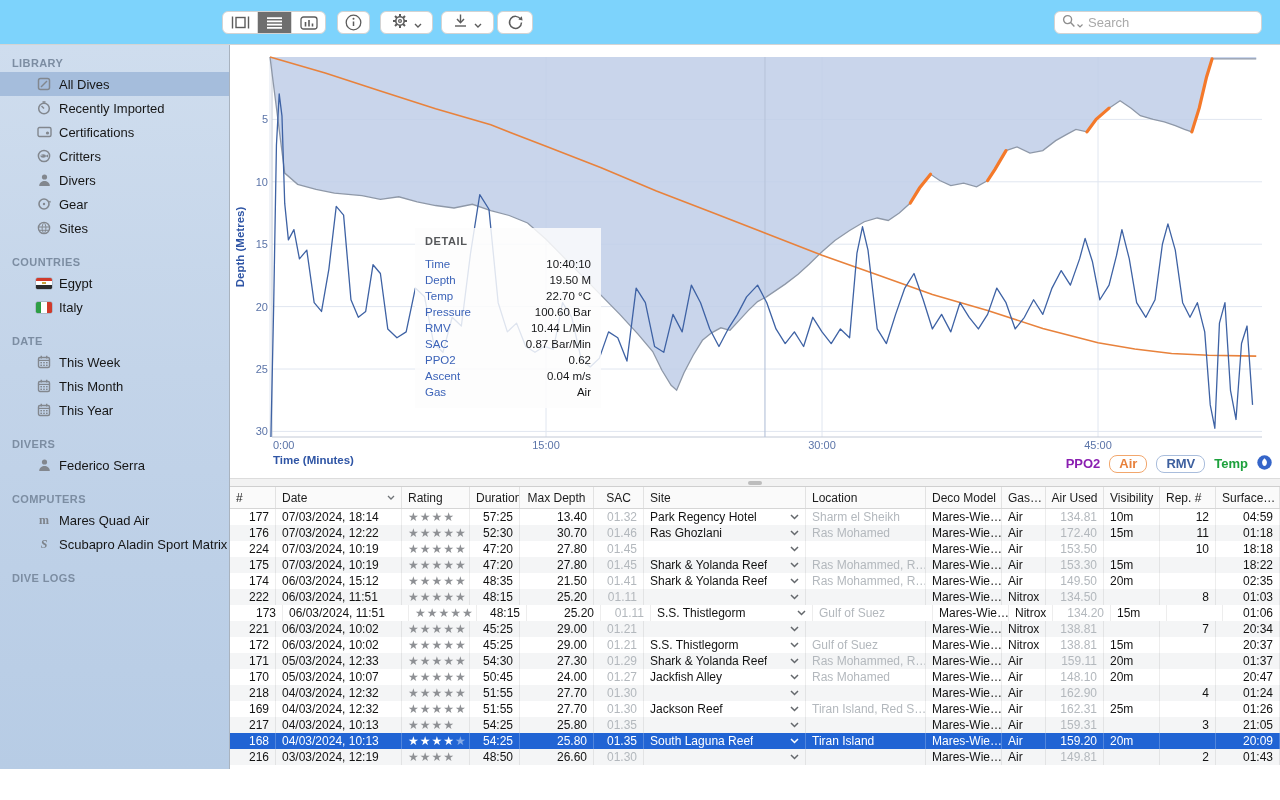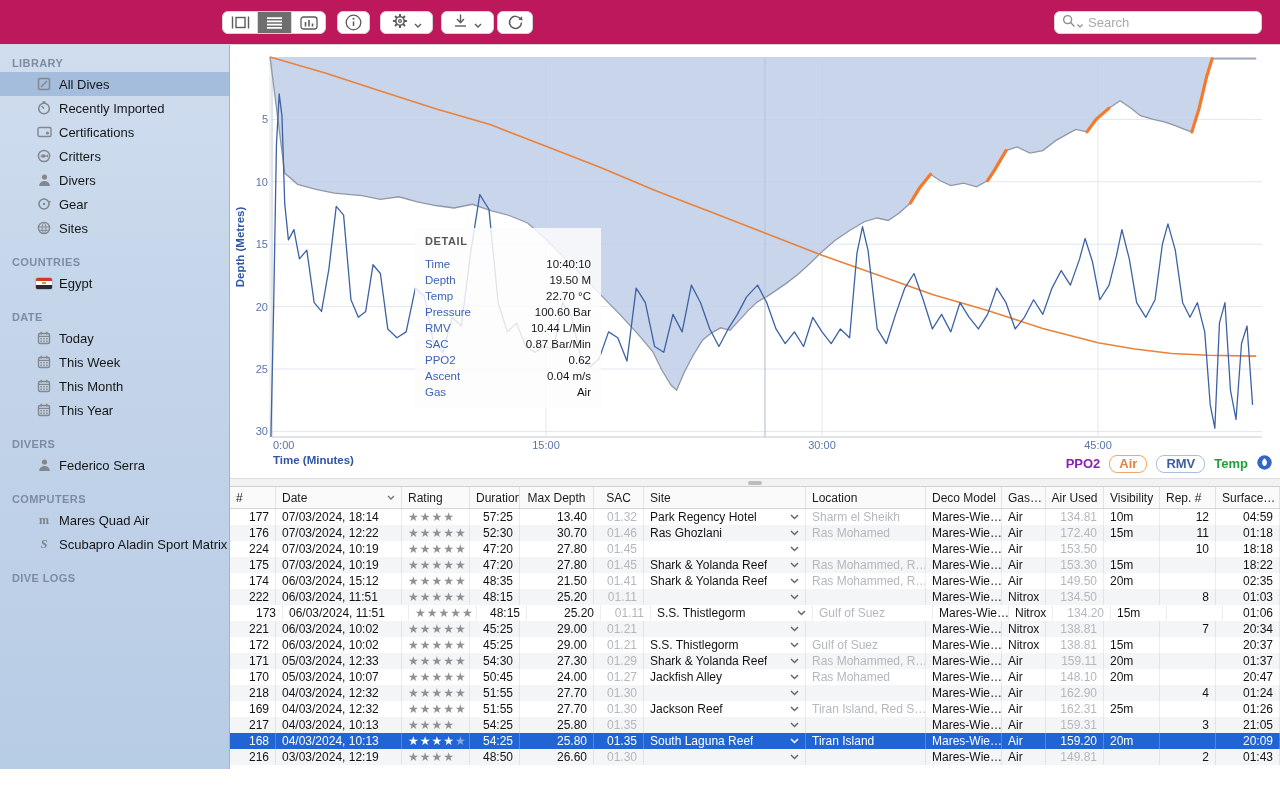--- a/index.html
+++ b/index.html
@@ -2,21 +2,21 @@
 <html><head>
 <meta charset="utf-8">
 <style>
   * { margin:0; padding:0; box-sizing:border-box; }
   html,body { width:1280px; height:800px; overflow:hidden;
     font-family:"Liberation Sans", sans-serif; background:#fff; }
   .win { position:absolute; inset:0; }
 
   
   .toolbar { position:absolute; left:0; top:0; width:1280px; height:45px;
-    background:#be185d; border-bottom:1px solid #d4d4d4; }
+    background:#7dd3fc; border-bottom:1px solid #d4d4d4; }
   .tbtn { position:absolute; top:11px; height:23px; background:#fff;
     border:1px solid #d3d3d3; border-radius:6px; display:flex; align-items:center;
     justify-content:center; color:#5c5c5c; }
   .seg { position:absolute; left:222px; top:11px; height:23px; display:flex;
     border:1px solid #d3d3d3; border-radius:6px; overflow:hidden; background:#fff; }
   .seg > div { width:34px; height:100%; display:flex; align-items:center;
     justify-content:center; color:#5c5c5c; }
   .seg > div + div { border-left:1px solid #d9d9d9; }
   .seg .on { background:#6e6e6e; color:#fff; }
   .chev { margin-left:6px; }
@@ -276,40 +276,31 @@
           <span class="flag" style="flex-direction:column;">
             <i style="background:#d03a2b;"></i>
             <i style="background:#fff; position:relative;">
               <b style="position:absolute;left:6px;top:1px;width:4px;height:2px;background:#c7a23c;display:block;"></b>
             </i>
             <i style="background:#2b2b2b;"></i>
           </span>
         </span>
         <span>Egypt</span>
       </div>
+      <div class="sb-item">
+        <span class="sb-ic">
+          <span class="flag">
+            <i style="background:#2e9e45;"></i>
+            <i style="background:#fff;"></i>
+            <i style="background:#d03a2b;"></i>
+          </span>
+        </span>
+        <span>Italy</span>
+      </div>
       <div class="sb-title">DATE</div>
-      <div class="sb-item">
-        <span class="sb-ic">
-          <svg width="14" height="14" viewBox="0 0 14 14">
-            <rect x="1.5" y="2.5" width="11" height="10" rx="1.5" fill="none" stroke="currentColor" stroke-width="1.4"></rect>
-            <line x1="4.3" y1="0.8" x2="4.3" y2="3.5" stroke="currentColor" stroke-width="1.4"></line>
-            <line x1="9.7" y1="0.8" x2="9.7" y2="3.5" stroke="currentColor" stroke-width="1.4"></line>
-            <line x1="1.5" y1="5.4" x2="12.5" y2="5.4" stroke="currentColor" stroke-width="1.2"></line>
-            <g fill="currentColor">
-              <rect x="3.4" y="7" width="1.6" height="1.4"></rect>
-              <rect x="6.2" y="7" width="1.6" height="1.4"></rect>
-              <rect x="9" y="7" width="1.6" height="1.4"></rect>
-              <rect x="3.4" y="9.6" width="1.6" height="1.4"></rect>
-              <rect x="6.2" y="9.6" width="1.6" height="1.4"></rect>
-              <rect x="9" y="9.6" width="1.6" height="1.4"></rect>
-            </g>
-          </svg>
-        </span>
-        <span>Today</span>
-      </div>
       <div class="sb-item">
         <span class="sb-ic">
           <svg width="14" height="14" viewBox="0 0 14 14">
             <rect x="1.5" y="2.5" width="11" height="10" rx="1.5" fill="none" stroke="currentColor" stroke-width="1.4"></rect>
             <line x1="4.3" y1="0.8" x2="4.3" y2="3.5" stroke="currentColor" stroke-width="1.4"></line>
             <line x1="9.7" y1="0.8" x2="9.7" y2="3.5" stroke="currentColor" stroke-width="1.4"></line>
             <line x1="1.5" y1="5.4" x2="12.5" y2="5.4" stroke="currentColor" stroke-width="1.2"></line>
             <g fill="currentColor">
               <rect x="3.4" y="7" width="1.6" height="1.4"></rect>
               <rect x="6.2" y="7" width="1.6" height="1.4"></rect>

